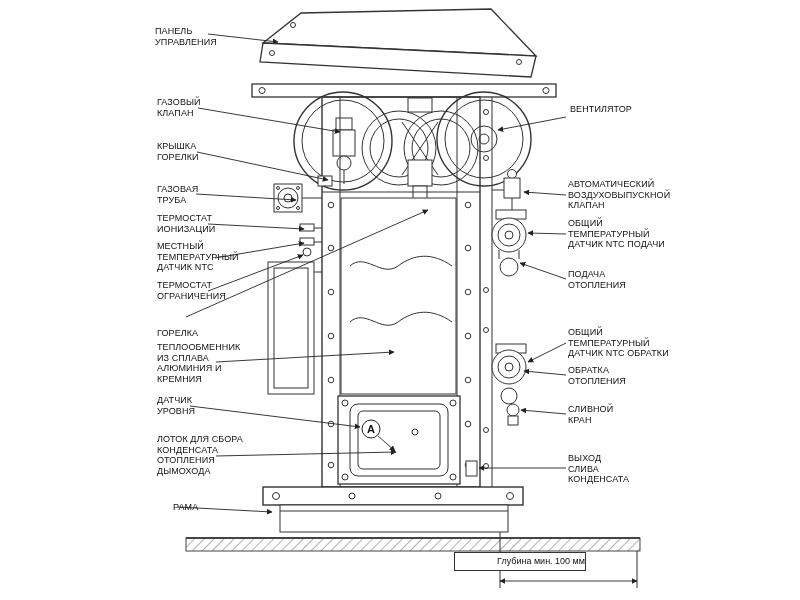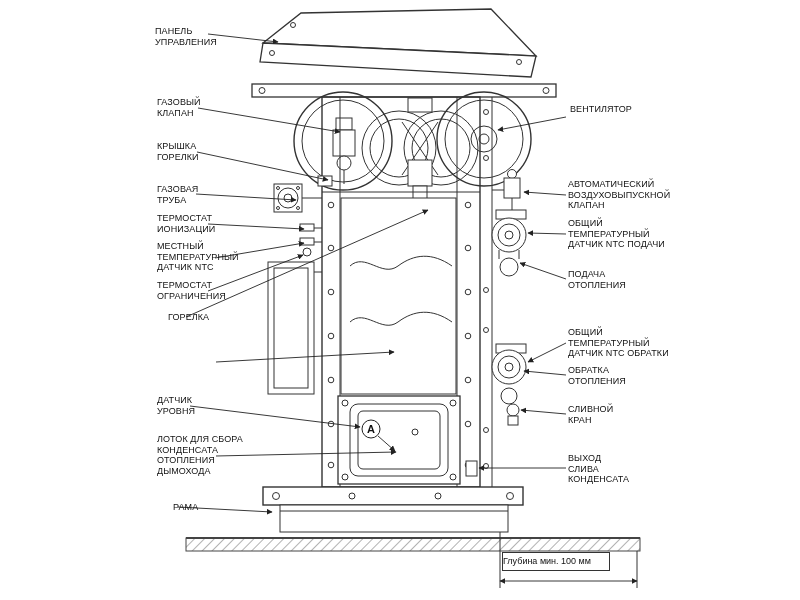--- a/index.html
+++ b/index.html
@@ -10,28 +10,27 @@
     position:absolute;
     font-size:9px;
     line-height:10.5px;
     color:#111;
     white-space:pre-line;
     letter-spacing:0.1px;
   }
   .dim-box {
     position:absolute;
     left:454px; top:552px;
-    width:108px; height:19px;
+    width:132px; height:19px;
     border:1px solid #333;
     background:#fff;
     font-size:9px;
     line-height:17px;
-    text-align:left;
+    text-align:right;
     color:#111;
-    margin-left:48px;
   }
 </style>
 </head>
 <body>
 
 <div class="stage">
 
   <svg width="800" height="600" viewBox="0 0 800 600">
     <defs>
       <marker id="arrow" viewBox="0 0 10 10" refX="9" refY="5" markerWidth="6.5" markerHeight="6.5" orient="auto-start-reverse">
@@ -237,21 +236,25 @@
 ГОРЕЛКИ</div>
   <div class="lbl" style="left:157px; top:184px;">ГАЗОВАЯ
 ТРУБА</div>
   <div class="lbl" style="left:157px; top:213px;">ТЕРМОСТАТ
 ИОНИЗАЦИИ</div>
   <div class="lbl" style="left:157px; top:241px;">МЕСТНЫЙ
 ТЕМПЕРАТУРНЫЙ
 ДАТЧИК NTC</div>
   <div class="lbl" style="left:157px; top:280px;">ТЕРМОСТАТ
 ОГРАНИЧЕНИЯ</div>
-  <div class="lbl" style="left:157px; top:312px;margin-left:11px;">ГОРЕЛКА</div>
+  <div class="lbl" style="left:157px; top:328px;">ГОРЕЛКА</div>
+  <div class="lbl" style="left:157px; top:342px;">ТЕПЛООБМЕННИК
+ИЗ СПЛАВА
+АЛЮМИНИЯ И
+КРЕМНИЯ</div>
   <div class="lbl" style="left:157px; top:395px;">ДАТЧИК
 УРОВНЯ</div>
   <div class="lbl" style="left:157px; top:434px;">ЛОТОК ДЛЯ СБОРА
 КОНДЕНСАТА
 ОТОПЛЕНИЯ
 ДЫМОХОДА</div>
   <div class="lbl" style="left:157px; top:502px;padding-left:16px;">РАМА</div>
 
   <div class="lbl" style="left:570px; top:104px;">ВЕНТИЛЯТОР</div>
   <div class="lbl" style="left:568px; top:179px;">АВТОМАТИЧЕСКИЙ

